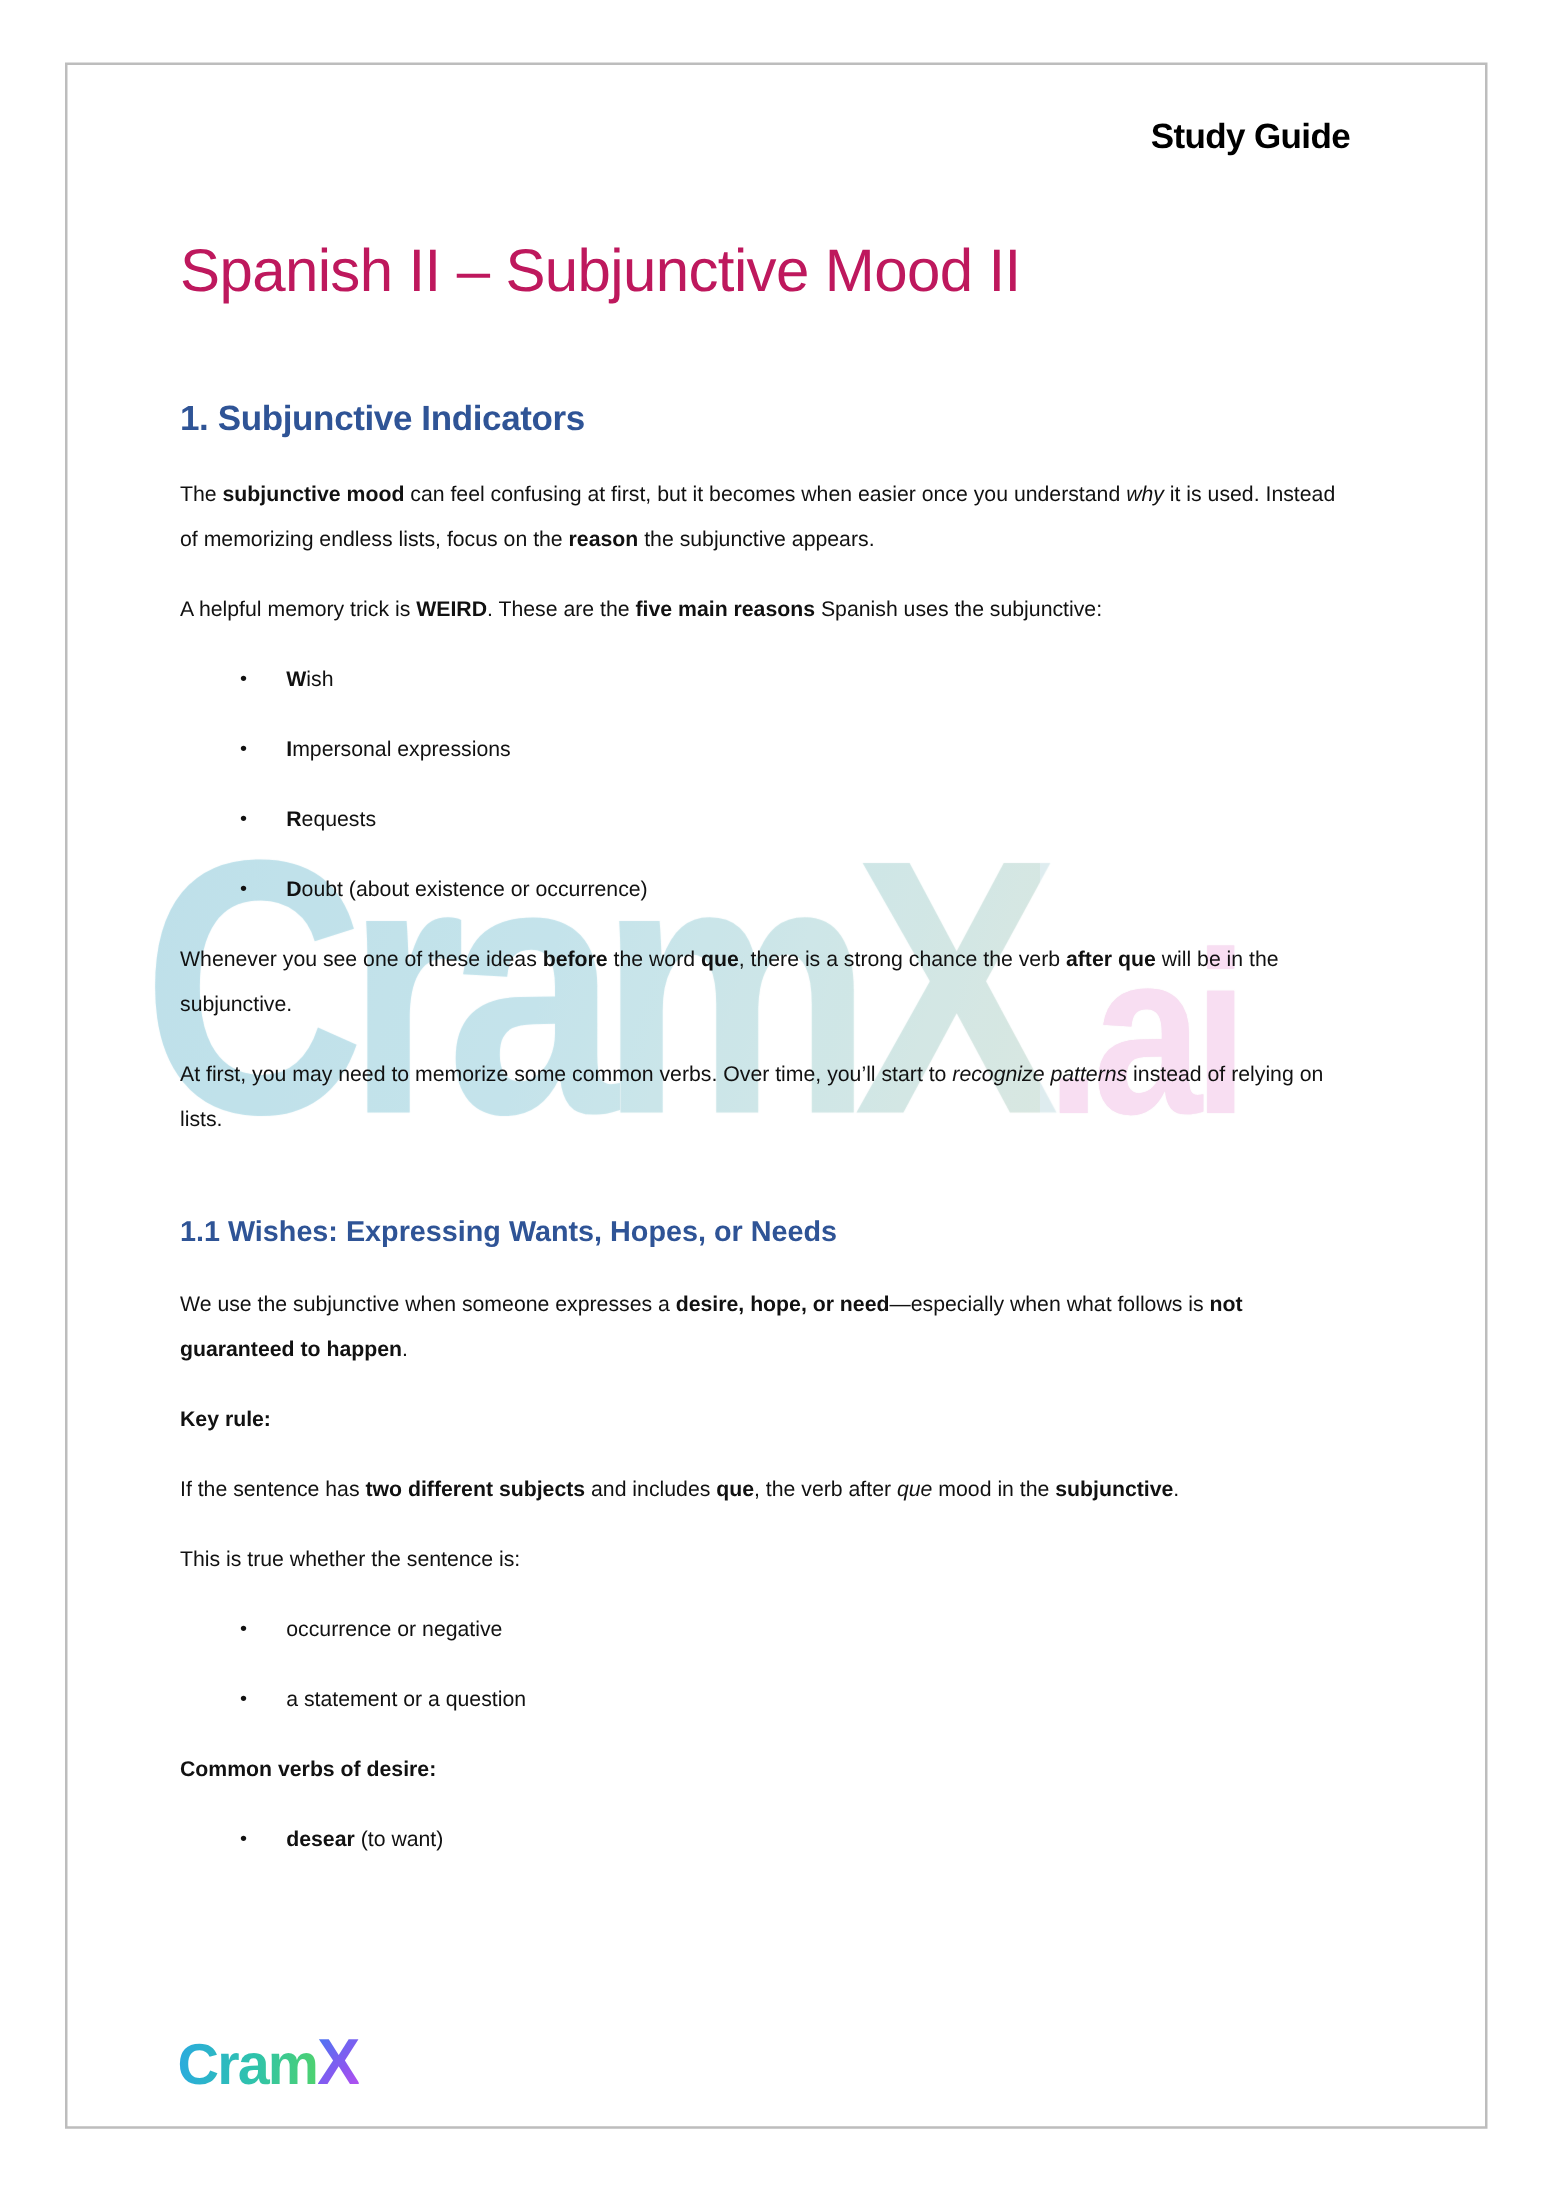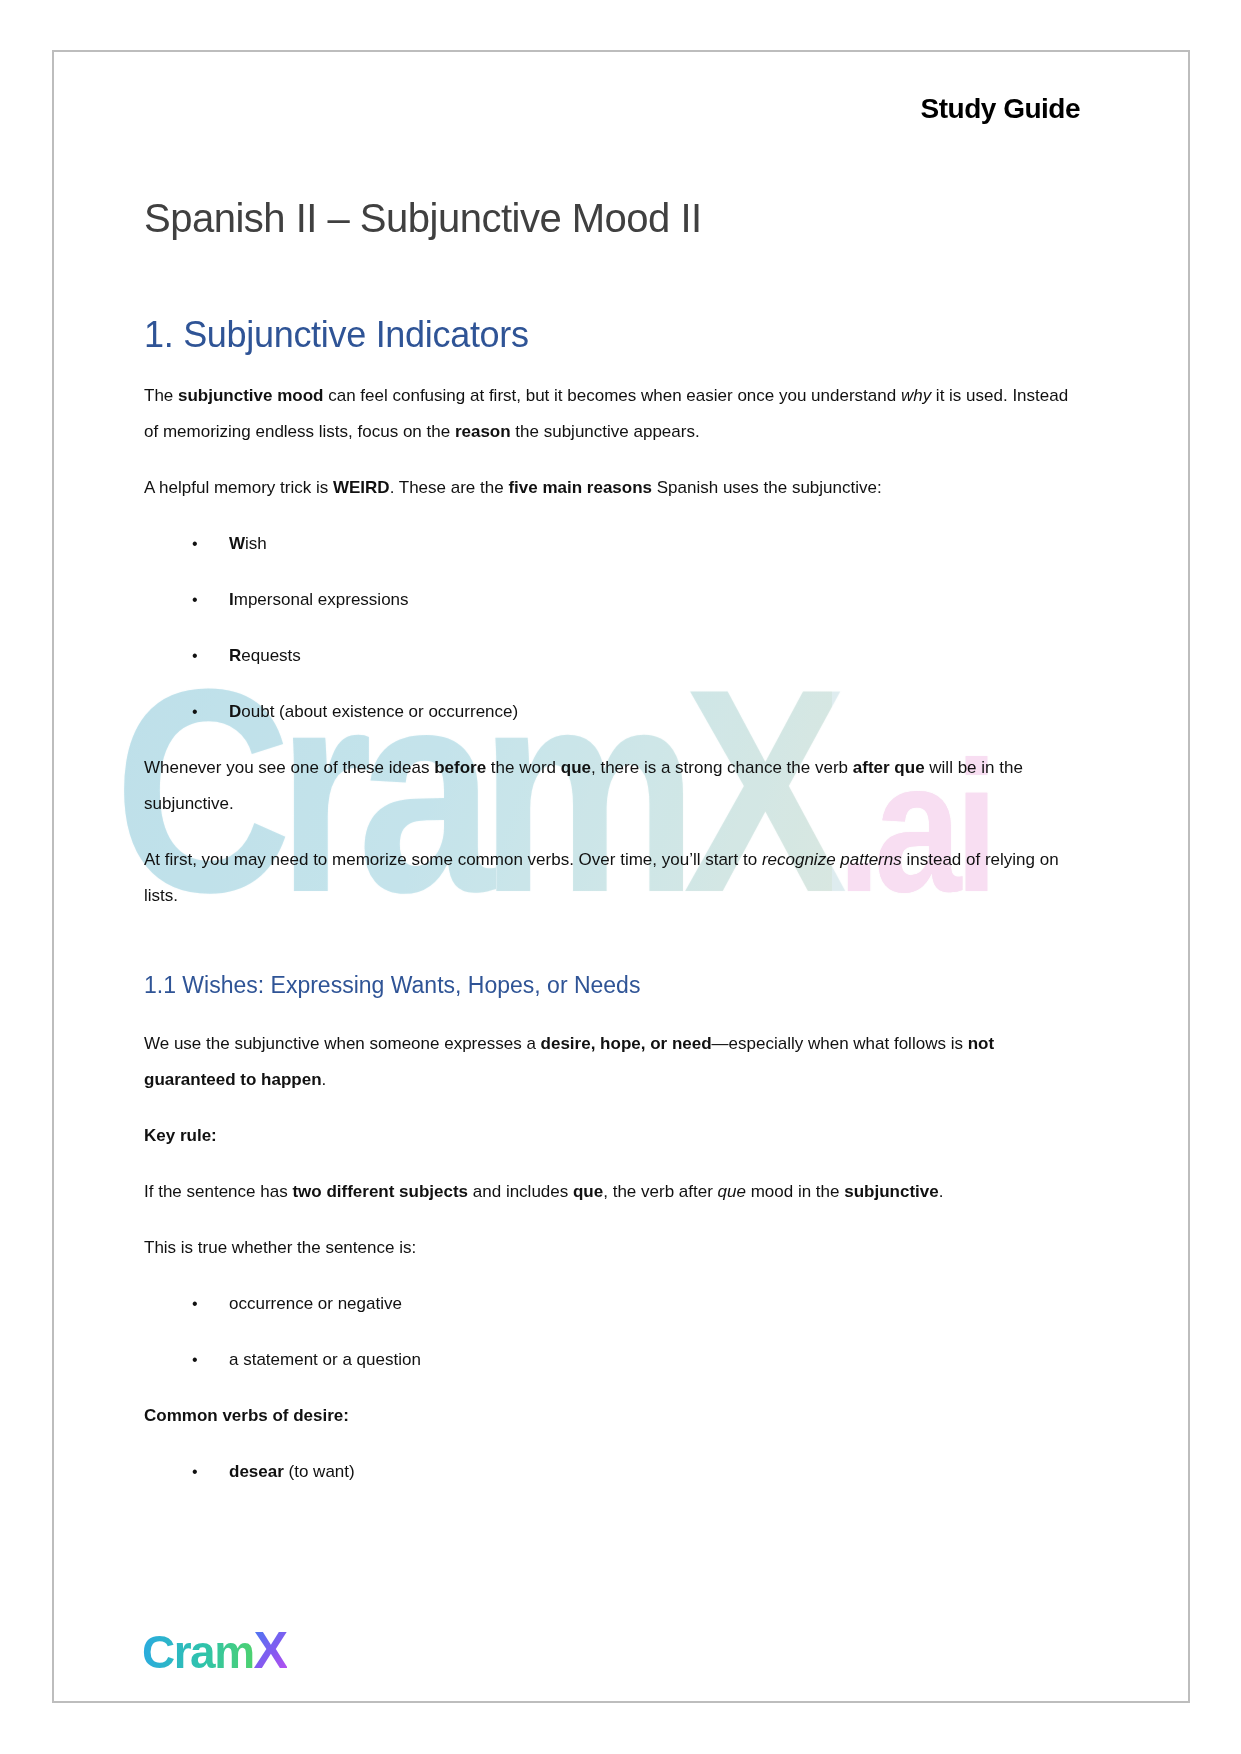--- a/index.html
+++ b/index.html
@@ -30,29 +30,29 @@
     color:#f8def2;
     text-shadow:0 0 1px rgba(220,170,205,0.35);
   }
   
   .content { position:relative; z-index:1; padding:40px 108px 0 90px; }
   .kind-label {
     text-align:right; font-size:28px; font-weight:bold; color:#000;
     line-height:34px; letter-spacing:-0.5px;
   }
   .doc-title {
-    margin:70px 0 0 0; font-size:40px; font-weight:400; color:#404040;
+    margin:70px 0 0 0; font-size:48px; font-weight:400; color:#be185d;
     line-height:44px; letter-spacing:-0.5px;
   }
   h2.section-heading {
-    margin:78px 0 26px 0; font-size:36px; font-weight:400; color:#2F5496;
+    margin:78px 0 26px 0; font-size:28px; font-weight:700; color:#2F5496;
     line-height:34px; letter-spacing:-0.3px;
   }
   h3.sub-heading {
-    margin:56px 0 26px 0; font-size:23px; font-weight:400; color:#2F5496;
+    margin:56px 0 26px 0; font-size:23px; font-weight:700; color:#2F5496;
     line-height:30px;
   }
   p.body-text { margin:0 0 20px 0; font-size:17px; line-height:36px; }
   ul.bullet-list { list-style:none; margin:0 0 0 0; padding:0 0 0 48px; }
   ul.bullet-list li {
     position:relative; padding-left:37px; margin-bottom:20px;
     font-size:17px; line-height:36px;
   }
   ul.bullet-list li::before {
     content:"\2022"; position:absolute; left:0; top:0; font-size:16px; color:#111;

